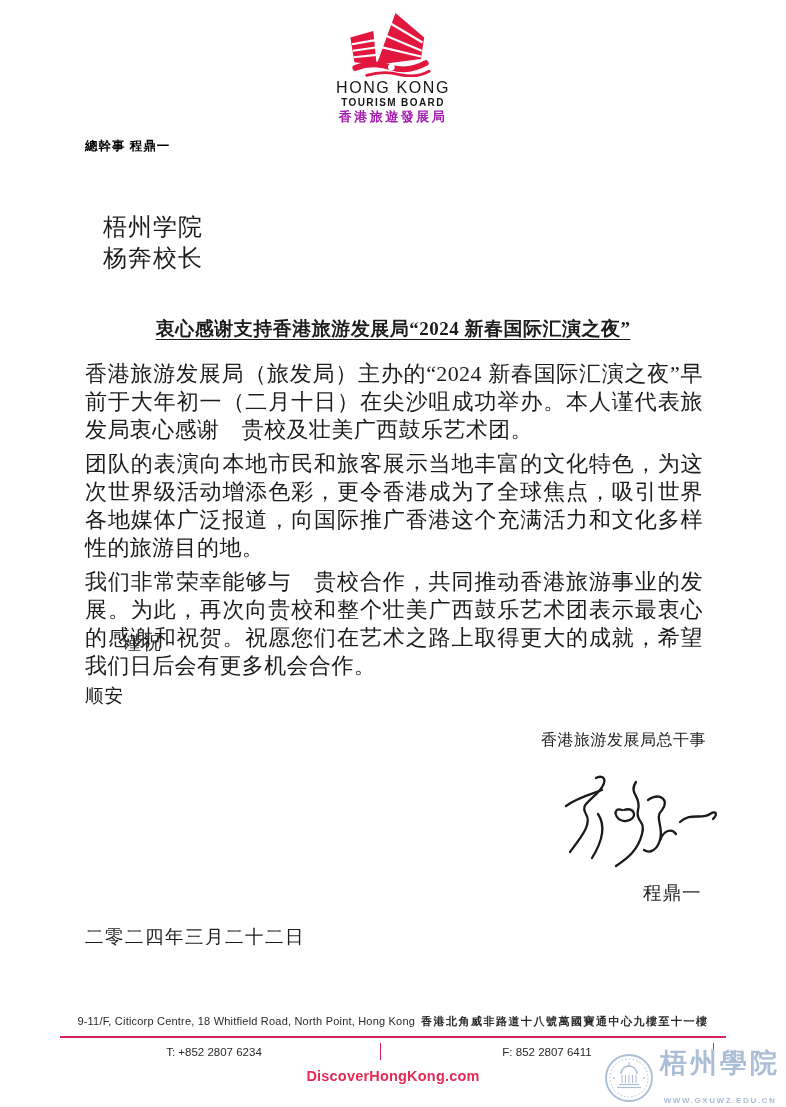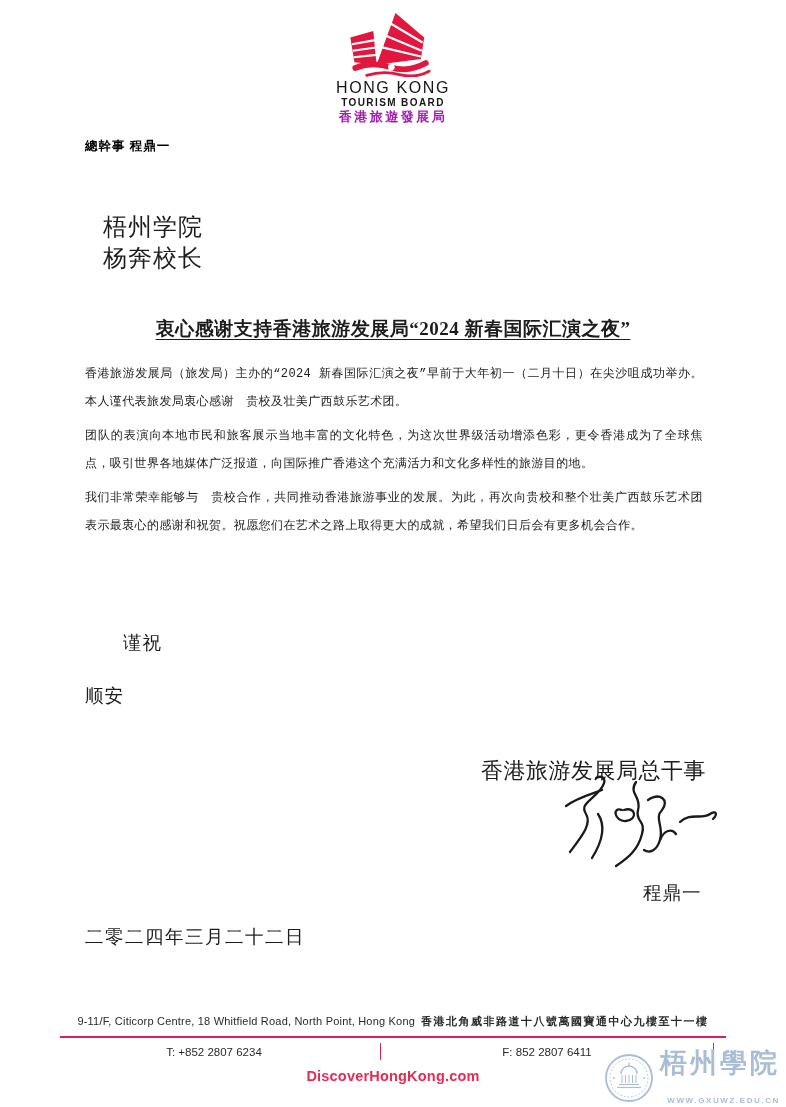--- a/index.html
+++ b/index.html
@@ -38,28 +38,28 @@
   
   .subject{
     position:absolute;left:0;right:0;top:316px;
     text-align:center;font-size:19px;font-weight:700;
     letter-spacing:0.5px;
   }
   .subject span{text-decoration:underline;text-underline-offset:4px;}
   
   .letter-body{position:absolute;left:85px;top:360px;width:618px;}
   .letter-body p{
-    font-size:12px;line-height:28px;letter-spacing:0.4px;
-    text-align:justify;margin-bottom:6px;font-family:Liberation Mono, monospace;
+    font-size:22px;line-height:28px;letter-spacing:0.4px;
+    text-align:justify;margin-bottom:6px;
   }
   
   .closing-pre{position:absolute;left:123px;top:630px;font-size:18.5px;letter-spacing:1px;}
   .closing-word{position:absolute;left:85px;top:683px;font-size:18.5px;letter-spacing:1px;}
   
-  .signer-title{position:absolute;right:80px;top:756px;font-size:22px;letter-spacing:0.5px;}
+  .signer-title{position:absolute;right:80px;top:730px;font-size:16px;letter-spacing:0.5px;}
   .sig-svg{position:absolute;left:552px;top:766px;}
   .signer-name{position:absolute;left:643px;top:880px;font-size:18.5px;letter-spacing:1px;}
   .date-line{position:absolute;left:85px;top:924px;font-size:18.5px;letter-spacing:1.5px;}
   
   .footer-address{
     position:absolute;left:0;right:0;top:1014px;
     text-align:center;font-size:11px;color:#2a2a2a;
     font-family:"Liberation Sans","DejaVu Sans",sans-serif;
     letter-spacing:0.2px;white-space:nowrap;
   }
@@ -80,21 +80,21 @@
     position:absolute;left:0;right:0;top:1068px;text-align:center;
     font-family:"Liberation Sans","DejaVu Sans",sans-serif;
     font-size:14.5px;font-weight:700;color:#e62b54;letter-spacing:0.2px;
   }
   
   .watermark{
     position:absolute;right:6px;bottom:2px;
     display:flex;align-items:center;gap:6px;
     color:var(--wm-blue);
   }
-  .wm-text{line-height:1;text-align:right;}
+  .wm-text{line-height:1;text-align:center;}
   .wm-name{font-size:27px;font-weight:700;letter-spacing:3px;font-family:"Liberation Serif","DejaVu Serif",serif;}
   .wm-url{font-size:8px;font-weight:700;letter-spacing:1.6px;font-family:"Liberation Sans","DejaVu Sans",sans-serif;margin-top:20px;}
 </style>
 </head>
 <body>
 
 <div class="page">
 
   <div class="logo-block">
     <svg class="logo-junk" width="100" height="64" viewBox="0 0 120 78">

